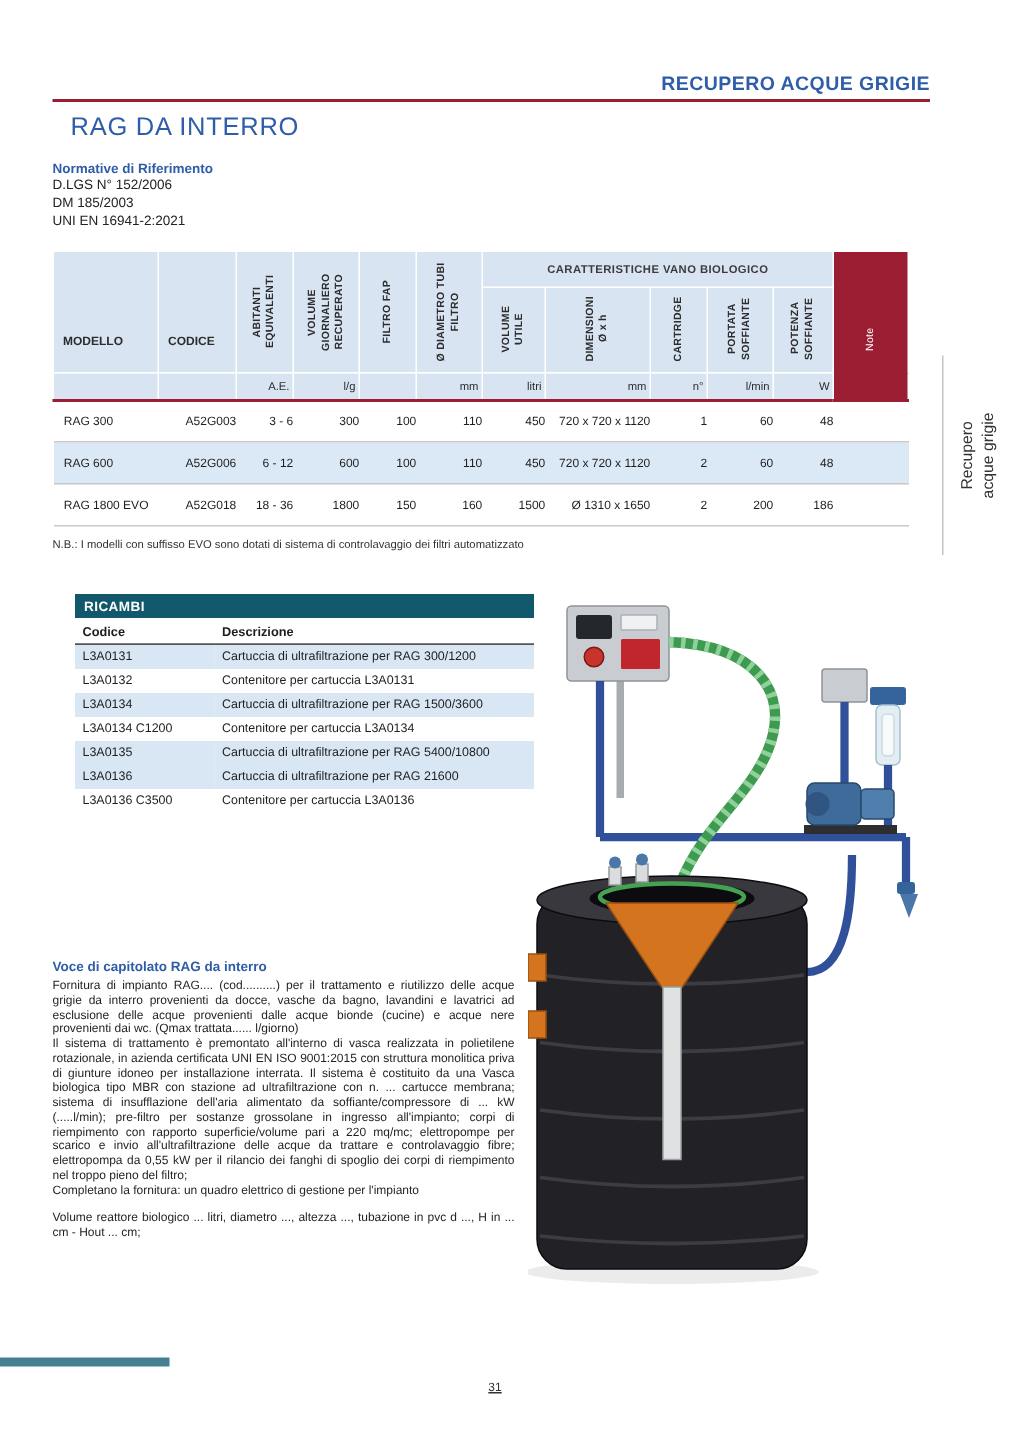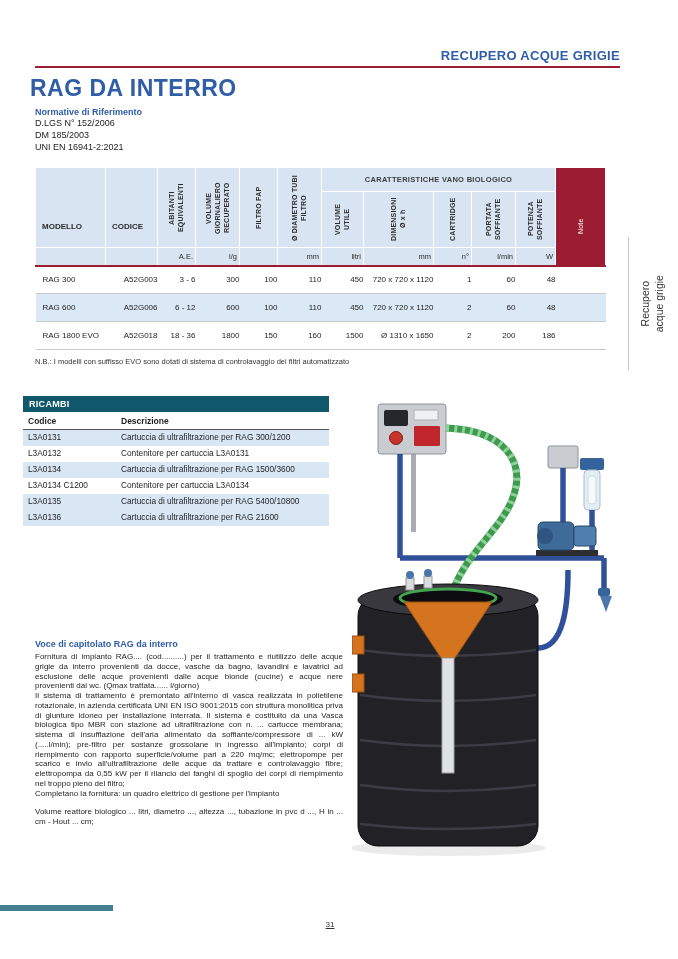--- a/index.html
+++ b/index.html
@@ -6,21 +6,21 @@
   html,body { background:#ffffff; }
   .page {
     position:relative; width:678px; height:959px; background:#fff;
     font-family:"Liberation Sans","DejaVu Sans",sans-serif; color:#1e1e1e;
     overflow:hidden; margin:4px auto;
   }
 
   
   .section-header { position:absolute; top:44px; right:58px; font-size:13px; font-weight:bold; color:#2f5da8; letter-spacing:.3px; }
   .header-rule { position:absolute; top:62px; left:35px; width:585px; height:2px; background:#9b1d32; }
-  .page-title { position:absolute; top:71px; left:30px; font-size:23px; font-weight:bold; color:#2f5da8; letter-spacing:.5px; }
+  .page-title { position:absolute; top:71px; left:47px; font-size:17px; font-weight:normal; color:#2f5da8; letter-spacing:.5px; }
   .norm-title { position:absolute; top:103px; left:35px; font-size:9px; font-weight:bold; color:#2f5da8; }
   .norm-list { position:absolute; top:114px; left:35px; font-size:9px; line-height:1.32; color:#222; }
 
   
   .main-table-wrap { position:absolute; top:163px; left:35px; width:570px; }
   table.main { border-collapse:collapse; width:570px; table-layout:fixed; }
   table.main th {
     background:#d8e4f2; border:1px solid #fff; font-size:7px; font-weight:bold;
     color:#2c2c2c; text-align:center; vertical-align:bottom; padding:2px;
   }
@@ -34,21 +34,21 @@
   .vert.short { height:50px; }
   table.main .th-note { background:#9b1d32; border-bottom:2px solid #9b1d32; }
   table.main .th-note .vert { color:#fff; font-weight:normal; }
   table.main .h-units th { height:18px; font-weight:normal; font-size:7.5px; vertical-align:middle; border-bottom:2px solid #9b1d32;text-align:right; }
   table.main td { font-size:8px; text-align:right; height:28px; border-bottom:1px solid #c9c9c9; background:#fff; }
   table.main td.cell-model { text-align:left; padding-left:7px; }
   table.main tr.alt td { background:#dbe8f6; }
   .table-footnote { margin-top:7px; font-size:7.5px; color:#333; }
 
   
-  .ricambi { position:absolute; top:392px; left:23px; width:306px; }
+  .ricambi { position:absolute; top:392px; left:50px; width:306px; }
   .ricambi-bar { background:#12586c; color:#fff; font-size:9px; font-weight:bold; height:16px; line-height:16px; padding-left:6px; letter-spacing:.3px; }
   table.ricambi-table { border-collapse:collapse; width:100%; table-layout:fixed; margin-top:1px; }
   table.ricambi-table th { font-size:8.5px; font-weight:bold; text-align:left; padding:3px 5px; border-bottom:1px solid #555; background:#fff; }
   table.ricambi-table td { font-size:8.3px; padding:3px 5px; vertical-align:top; background:#fff; line-height:1.2; }
   table.ricambi-table tr.alt td { background:#d9e6f4; }
 
   
   .capitolato { position:absolute; top:635px; left:35px; width:308px; }
   .capitolato .cap-title { font-size:9px; font-weight:bold; color:#2f5da8; margin-bottom:3px; }
   .capitolato p { font-size:8px; line-height:1.22; text-align:justify; color:#1f1f1f; }
@@ -207,20 +207,24 @@
           <td>L3A0134 C1200</td>
           <td>Contenitore per cartuccia L3A0134</td>
         </tr>
         <tr class="alt">
           <td>L3A0135</td>
           <td>Cartuccia di ultrafiltrazione per RAG 5400/10800</td>
         </tr>
         <tr class="alt">
           <td>L3A0136</td>
           <td>Cartuccia di ultrafiltrazione per RAG 21600</td>
+        </tr>
+        <tr>
+          <td>L3A0136 C3500</td>
+          <td>Contenitore per cartuccia L3A0136</td>
         </tr>
       </tbody>
     </table>
   </div>
 
   <div class="product-image">
     <svg viewBox="0 0 272 465" width="272" height="465" xmlns="http://www.w3.org/2000/svg">
 
       <rect x="59" y="52" width="5" height="80" fill="#a7acb1"></rect>
 

